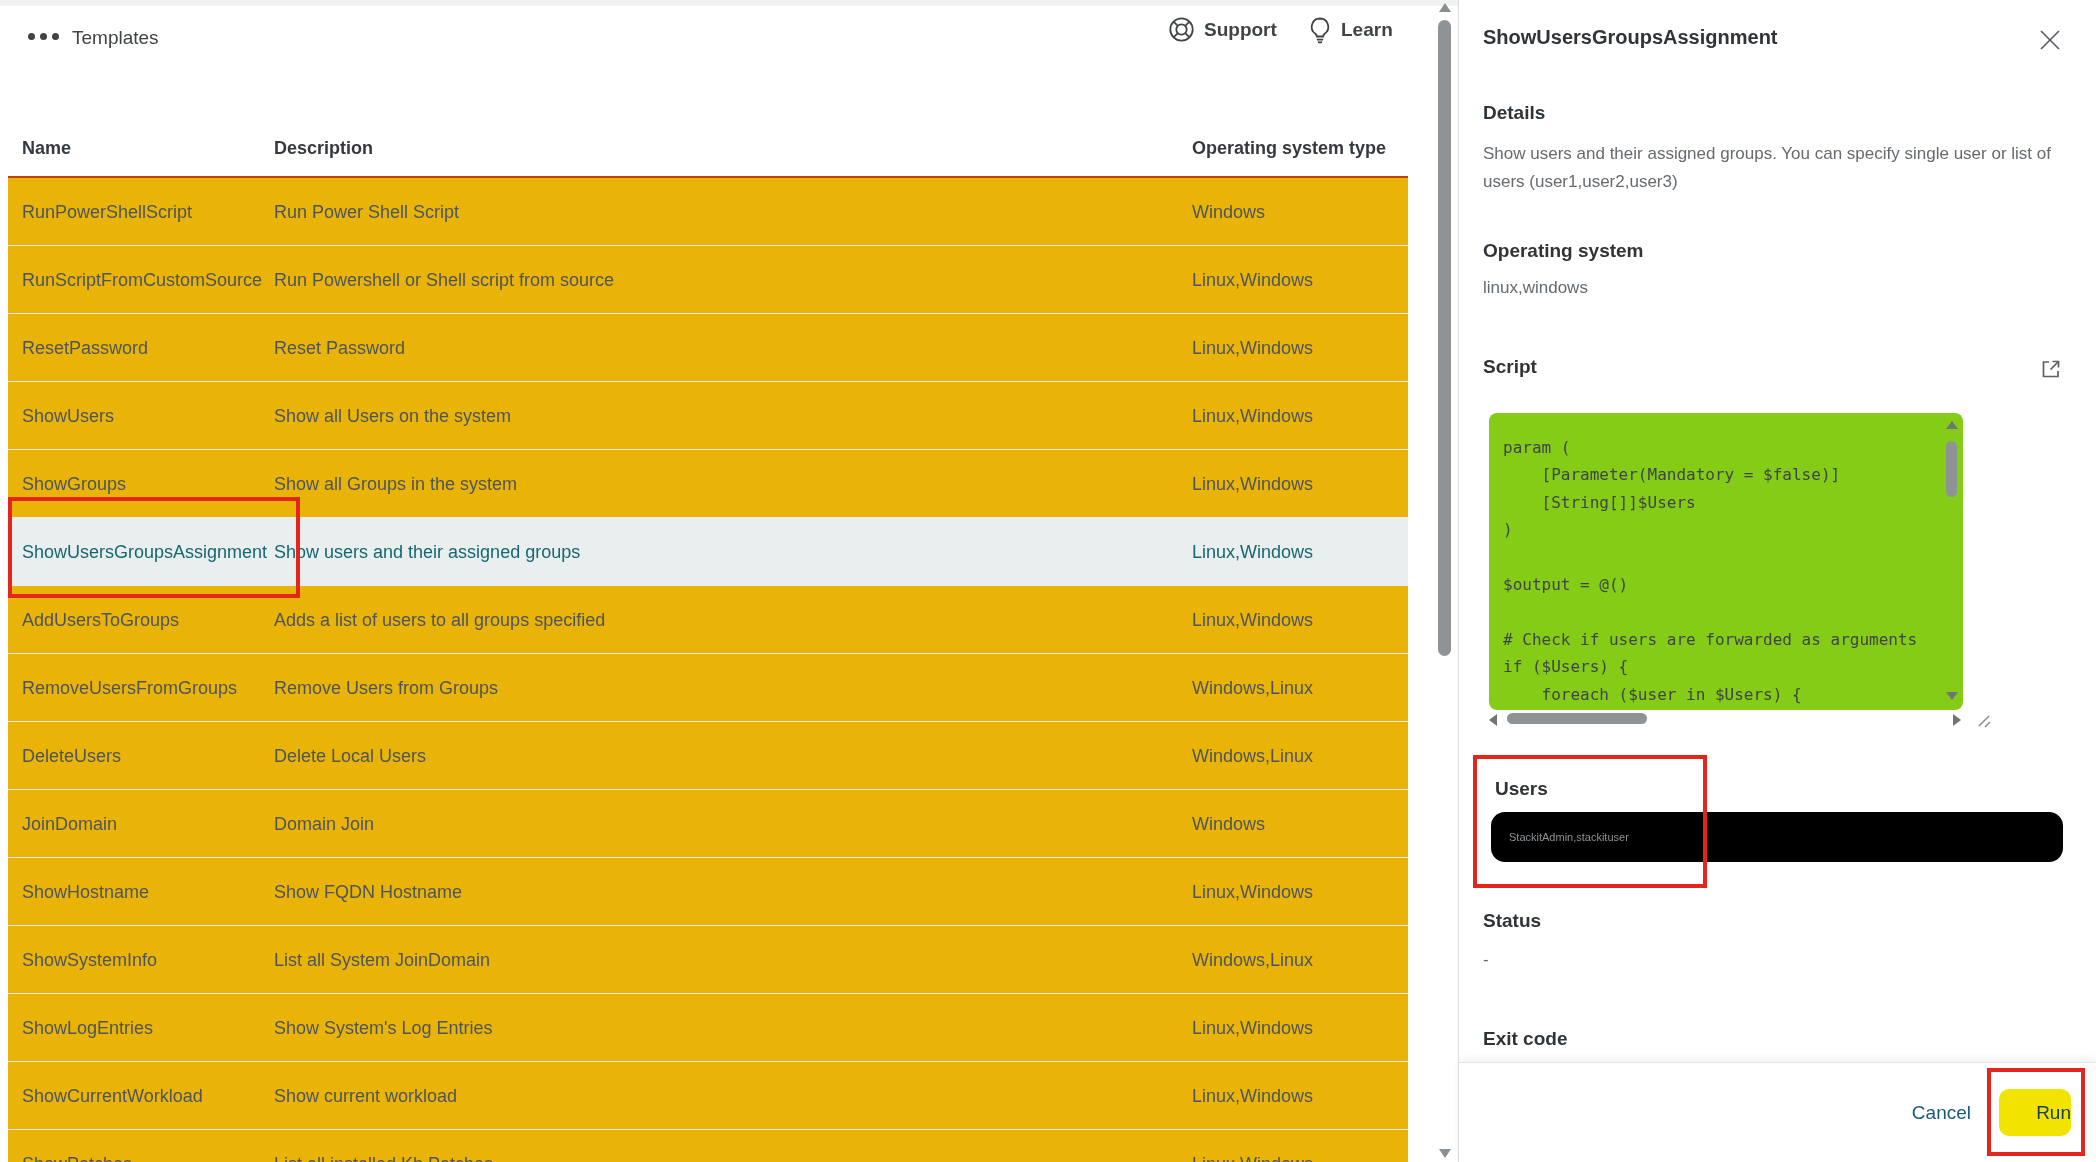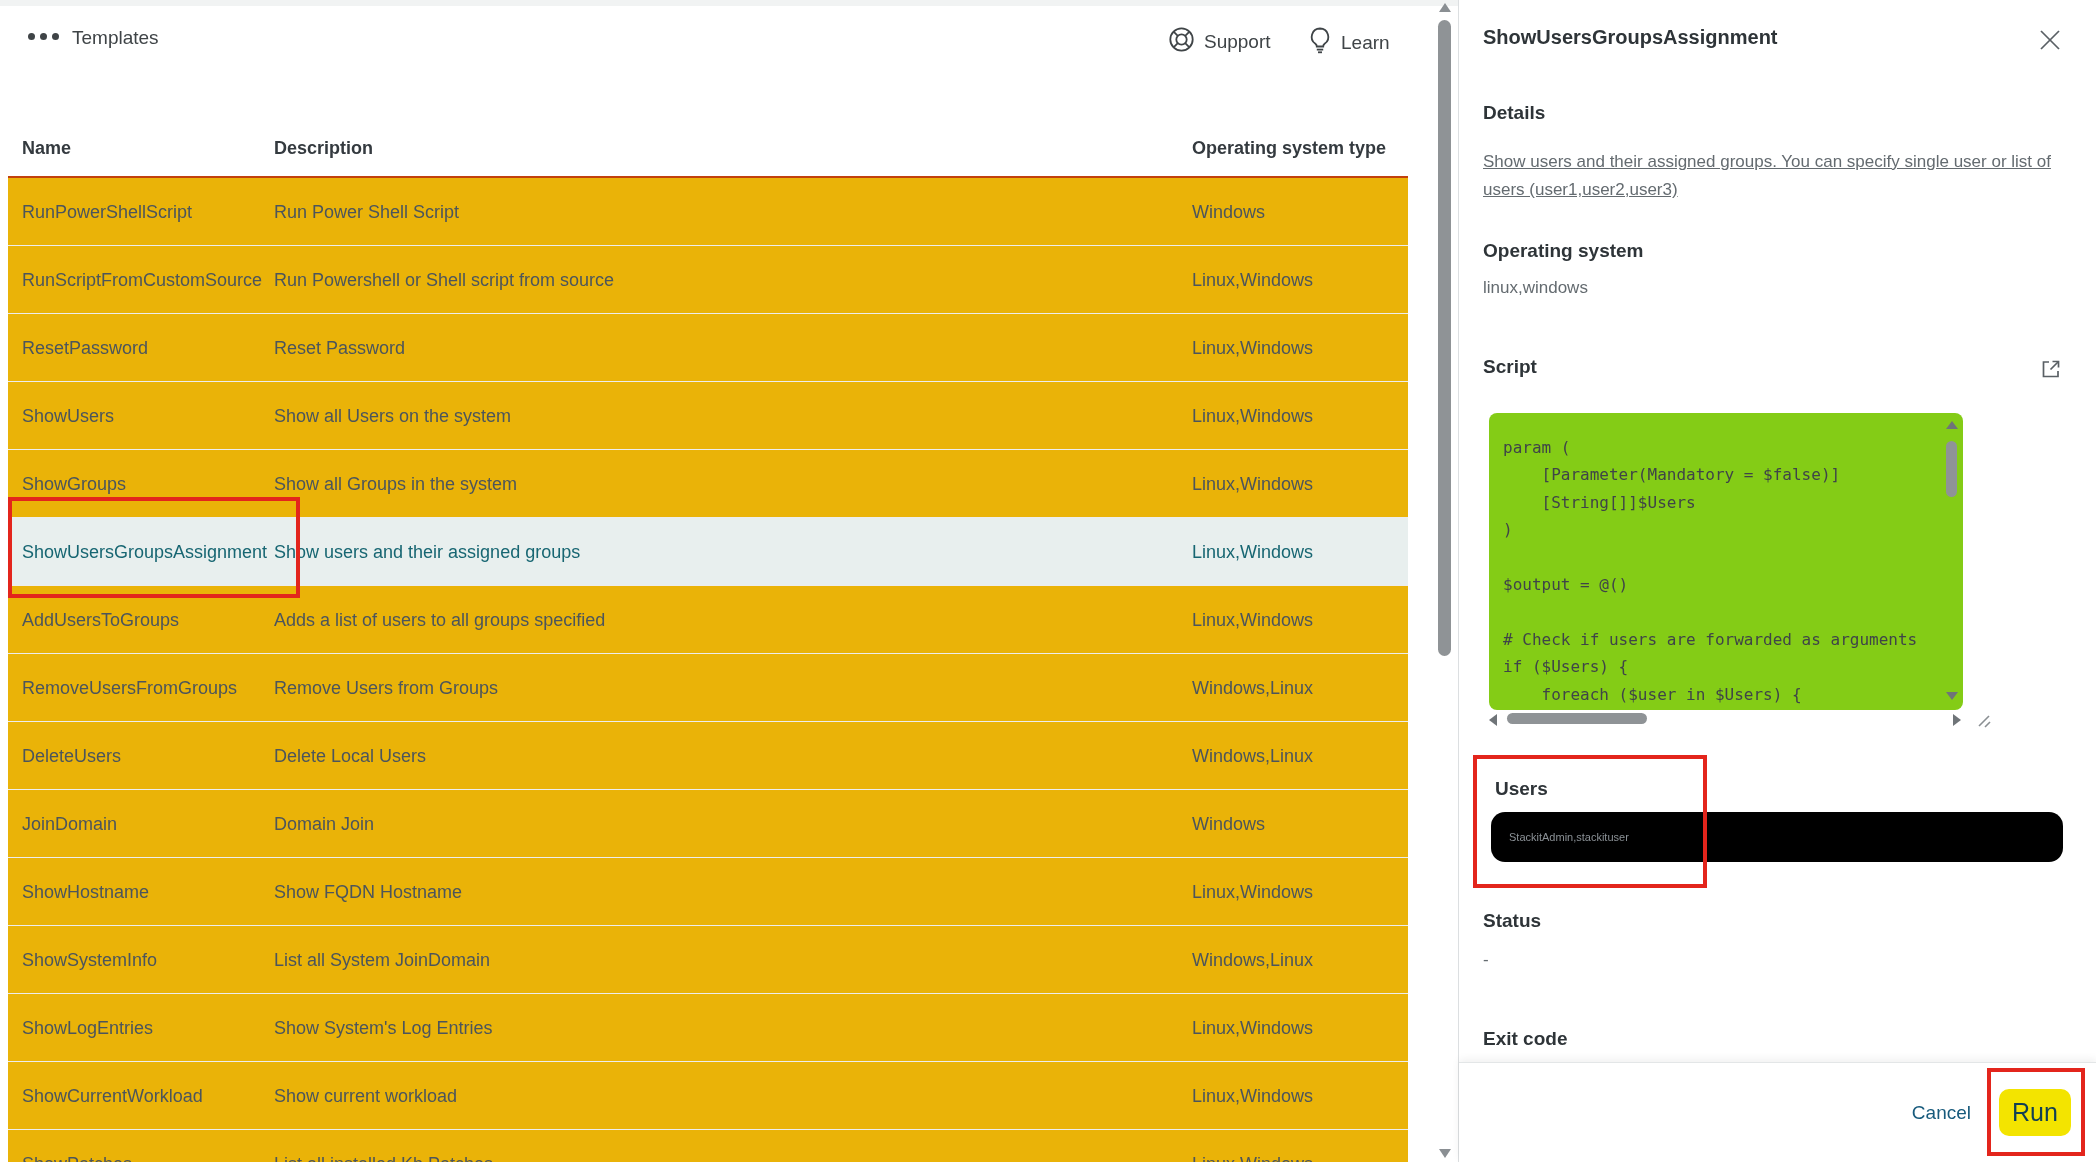--- a/index.html
+++ b/index.html
@@ -9,22 +9,22 @@
     background:#ffffff; font-family:"Liberation Sans", sans-serif;
     color:#343a3f;
   }
   .top-strip { position:absolute; left:0; top:0; width:2096px; height:6px; background:#f1f3f3; }
 
   
   .topbar { position:absolute; left:0; top:0; width:1435px; height:80px; }
   .dots { position:absolute; left:28px; top:33px; display:flex; gap:5px; cursor:pointer; }
   .dots i { width:7px; height:7px; border-radius:50%; background:#3f4447; }
   .app-title { position:absolute; left:72px; top:27px; font-size:19px; color:#3f4447; }
-  .top-link { position:absolute; top:26px; display:flex; align-items:flex-end; gap:9px;
-              font-size:19px; color:#3f4447; cursor:pointer; }
+  .top-link { position:absolute; top:16px; display:flex; align-items:center; gap:9px;
+              font-size:19px; color:#3f4447; cursor:pointer;font-weight:bold; }
   .top-link svg { display:block; }
   .link-support { left:1168px; }
   .link-learn { left:1308px; }
 
   
   .tbl { position:absolute; left:8px; top:120px; width:1400px; }
   .tbl-head { position:relative; height:58px; border-bottom:2px solid #c2410c; }
   .tbl-head span { position:absolute; top:50%; transform:translateY(-50%);
                    font-size:18px; font-weight:bold; color:#343a3f; }
   .c-name { left:14px; } .c-desc { left:266px; } .c-os { left:1148px;margin-left:36px; }
@@ -49,21 +49,21 @@
   .main-thumb { position:absolute; left:1px; top:20px; width:13px; height:636px;
                 background:#8f9396; border-radius:7px; cursor:grab; }
 
   
   .panel { position:absolute; left:1458px; top:0; width:638px; height:1162px;
            background:#fff; border-left:1px solid #dcdfe1; }
   .p-title { position:absolute; left:24px; top:26px; font-size:20px; font-weight:bold; color:#2e3438; }
   .p-close { position:absolute; right:34px; top:28px; width:24px; height:24px; cursor:pointer; }
   .sec-label { position:absolute; left:24px; font-size:19px; font-weight:bold; color:#2e3438; }
   .sec-text  { position:absolute; left:24px; font-size:17px; color:#646b70; }
-  .details-text { top:148px; width:596px; line-height:28px;text-decoration:underline; }
+  .details-text { top:140px; width:596px; line-height:28px; }
 
   .open-icon { position:absolute; right:34px; top:358px; width:23px; height:23px; cursor:pointer; }
 
   .code-box { position:absolute; left:30px; top:413px; width:474px; height:297px;
               background:#84cc16; border-radius:8px; overflow:hidden; }
   .code-lines { padding:21px 30px 10px 14px;
                 font-family:"DejaVu Sans Mono", monospace; font-size:16px;
                 color:#3f4448; }
   .code-line { height:27.4px; line-height:27.4px; white-space:pre; }
   .code-vscroll { position:absolute; right:4px; top:0; width:14px; height:100%; }
@@ -98,22 +98,22 @@
   .exit-label { top:1028px; }
 
   .p-footer { position:absolute; left:0; top:1062px; width:638px; height:100px;
               background:#fff; border-top:1px solid #e3e6e7;
               box-shadow:0 -3px 8px rgba(0,0,0,0.06);
               display:flex; align-items:center; justify-content:flex-end;
               gap:28px; padding-right:26px; }
   .btn-cancel { font-size:19px; color:#175a7c; background:none; border:none;
                 cursor:pointer; font-family:"Liberation Sans", sans-serif; }
   .btn-run { width:72px; height:47px; background:#f3e400; border:none; border-radius:10px;
-             font-size:25px; color:#113f54; cursor:pointer;
-             font-family:"Liberation Sans", sans-serif; }
+             font-size:19px; color:#113f54; cursor:pointer;
+             font-family:"Liberation Sans", sans-serif;text-align:right; }
   .red-run { left:528px; top:1068px; width:98px; height:88px; }
 </style>
 </head>
 <body>
 
 <div class="page">
   <div class="top-strip"></div>
 
   <div class="topbar">
     <div class="dots">

